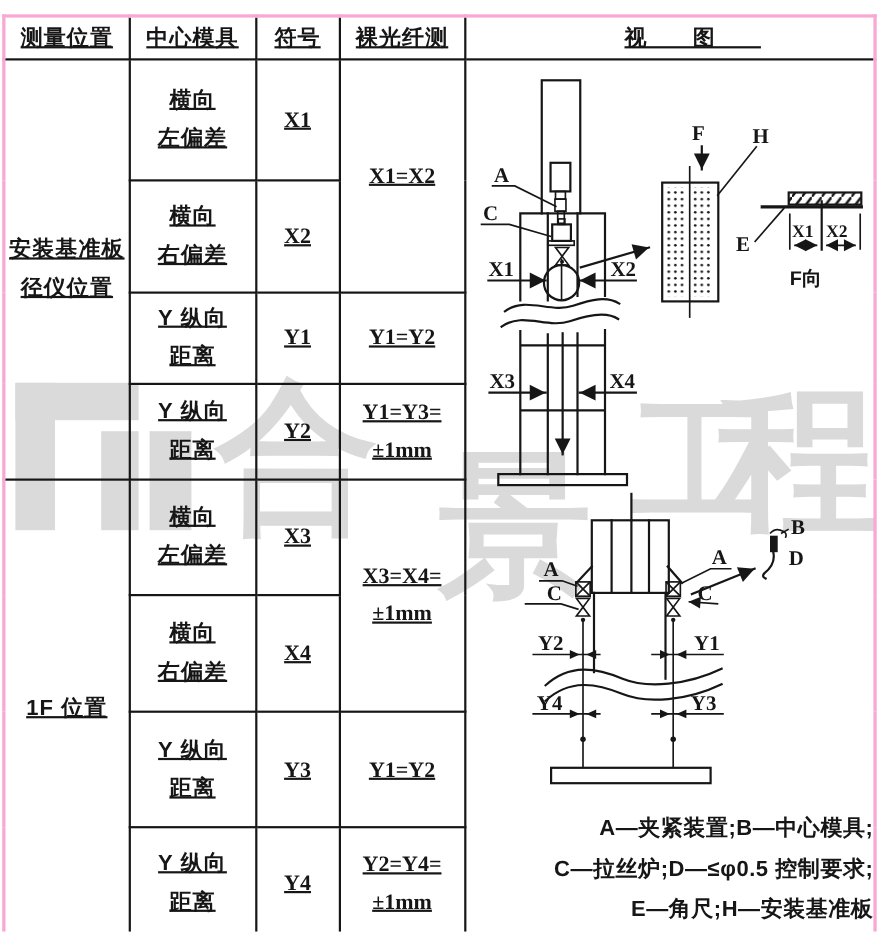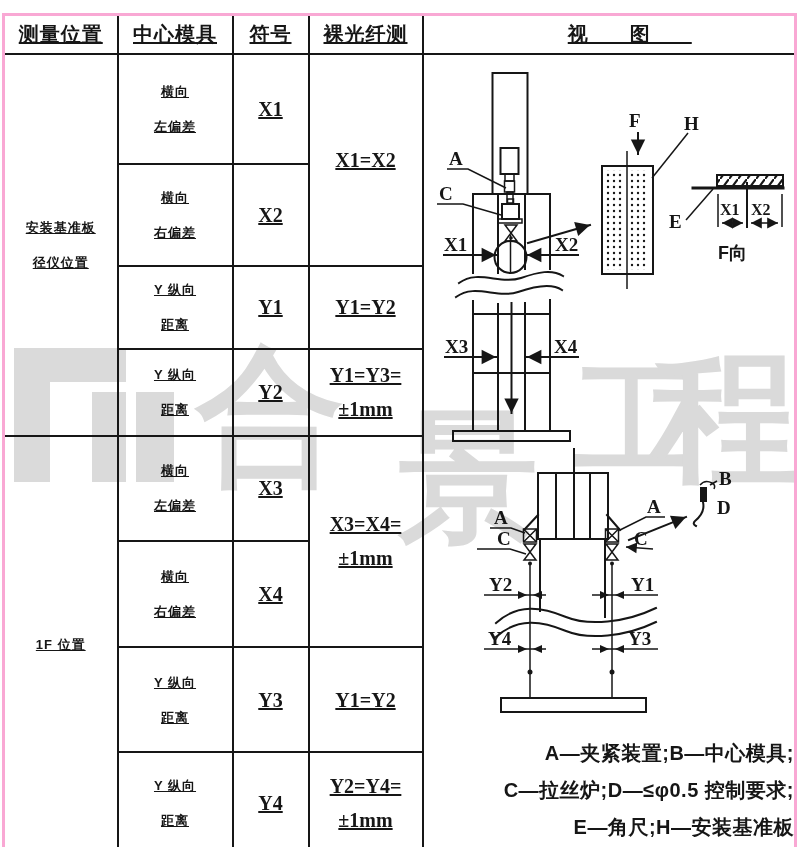--- a/index.html
+++ b/index.html
@@ -9,21 +9,21 @@
   .watermark{position:absolute;inset:0;z-index:0;}
   .wm-char{position:absolute;font-weight:700;color:#dadada;line-height:1;
            font-family:"Liberation Sans","DejaVu Sans",sans-serif;}
   .wm-bar{position:absolute;background:#dadada;}
   
   table.main{position:absolute;left:2px;top:13px;z-index:1;border-collapse:collapse;
              table-layout:fixed;width:795px;border:3px solid #f9a8d4;background:transparent;text-decoration:underline;}
   td,th{border:2px solid #161616;text-align:center;vertical-align:middle;
         padding:0;background:transparent;overflow:visible;}
   th{font-size:20px;font-weight:700;letter-spacing:1px;}
-  .cn{font-size:13px;font-weight:700;letter-spacing:1px;line-height:35px;margin-top:44px;}
+  .cn{font-size:20px;font-weight:700;letter-spacing:1px;line-height:35px;margin-top:44px;}
   .sym{font-family:"Liberation Serif","DejaVu Serif",serif;font-size:20px;
        font-weight:700;line-height:34px;}
   .view-th{letter-spacing:2.1em;text-indent:2.1em;}
   .view-cell{vertical-align:top;}
   .view-wrap{position:relative;width:100%;height:798px;}
   .view-wrap svg{position:absolute;left:0;top:0;}
   
   .ln{stroke:#161616;stroke-width:2;fill:none;stroke-linecap:square;}
   .ln3{stroke:#161616;stroke-width:3;fill:none;stroke-linecap:square;}
   .thin{stroke:#161616;stroke-width:1.5;fill:none;}

